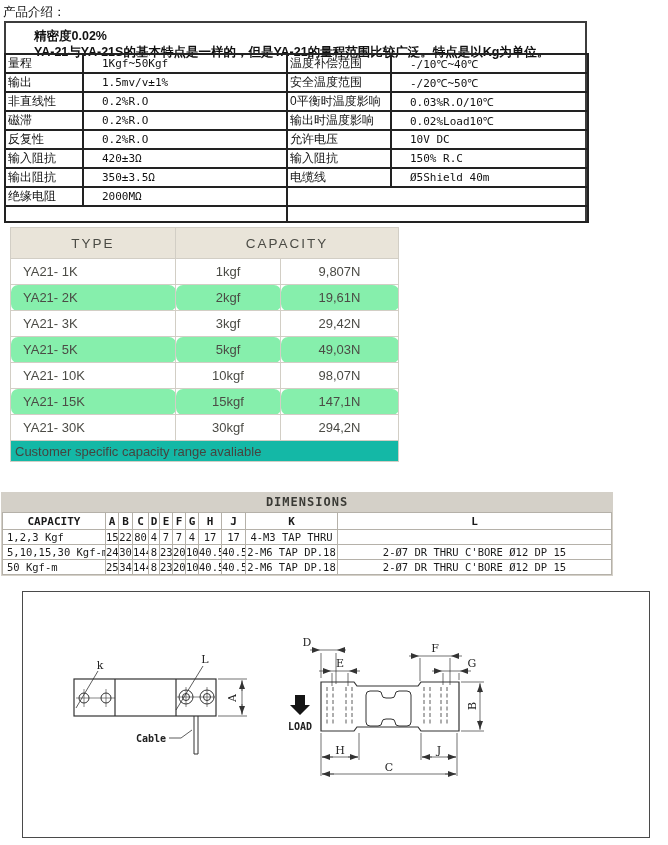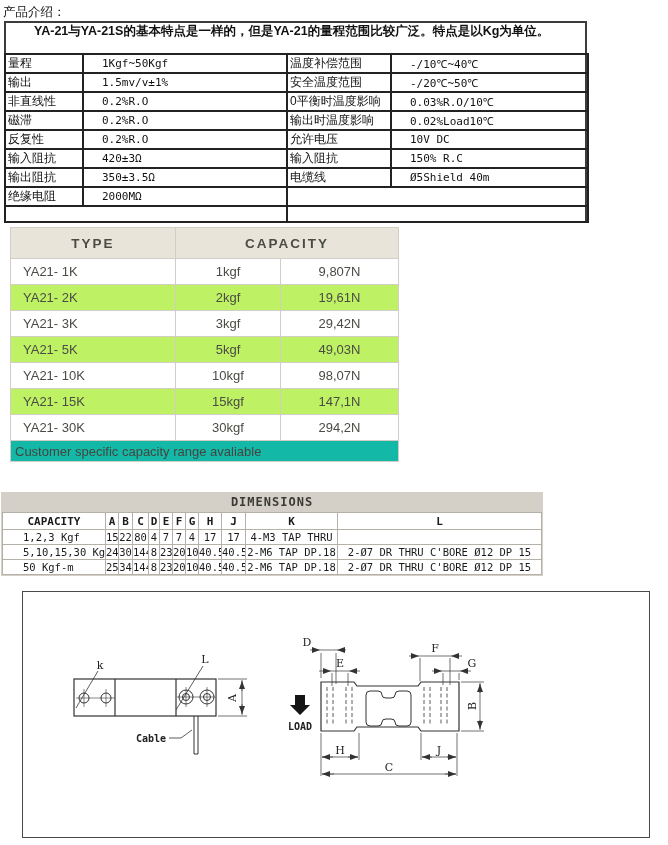--- a/index.html
+++ b/index.html
@@ -25,58 +25,59 @@
   }
   table.spec td.sv { font-family:"DejaVu Sans Mono",monospace; font-size:11px; padding-left:18px; }
   
   #capacity-table {
     position:absolute; left:10px; top:227px; width:388px;
     border-collapse:collapse; table-layout:fixed;
     font-size:13px; color:#4b4b45;
   }
   #capacity-table td, #capacity-table th { border:1px solid #d2cec5; overflow:hidden; white-space:nowrap; }
   #capacity-table th {
-    background:#e9e4d9; height:31px; font-weight:bold; letter-spacing:2px;
+    background:#e9e4d9; height:31px; font-weight:normal; letter-spacing:2px;
     font-size:13.5px; color:#4b4b45; text-align:center;
   }
   #capacity-table td { height:26px; background:#fff; }
-  #capacity-table tr.alt td { background:#bef264; }
+  #capacity-table tr.alt td { background:#86efac;border-radius:7px; }
   #capacity-table td.tname { text-align:left; padding-left:12px;margin-left:24px; }
   #capacity-table td.c { text-align:center; }
   #capacity-table td.foot { background:#14b8a6; height:21px; padding-left:4px; color:#454540; }
   
   #dimensions {
-    position:absolute; left:1px; top:492px; width:542px;
+    position:absolute; left:1px; top:492px; width:612px;
     background:#d4d0c8; padding:1px; font-family:"DejaVu Sans Mono",monospace;
   }
   #dim-title { height:19px; text-align:center; font-weight:bold; font-size:12px; letter-spacing:1px; color:#3a3a35; line-height:19px; }
   #dim-table { width:100%; border-collapse:collapse; table-layout:fixed; background:#fff; }
   #dim-table th, #dim-table td {
     border:1px solid #b5b1a9; font-size:10.5px; color:#1a1a1a;
     white-space:nowrap; overflow:hidden; text-align:center;
   }
   #dim-table th { height:17px; font-weight:bold; font-size:11px; }
   #dim-table td { height:15px; font-weight:normal; }
-  #dim-table td.capcol { text-align:left; padding-left:20px; }
+  #dim-table td.capcol { text-align:left; padding-left:4px; }
   
   #drawing-box {
     position:absolute; left:22px; top:591px; width:628px; height:247px;
     border:1px solid #4a4a4a; background:#fff;
   }
   svg text { font-family:"DejaVu Serif",serif; font-size:11px; fill:#222; }
   svg text.mono { font-family:"DejaVu Sans Mono",monospace; font-weight:bold; font-size:10px; }
 </style>
 </head>
 <body>
 
 <div id="page">
 
   <div id="page-title">产品介绍：</div>
 
   <div id="intro-box">
+    <div class="intro-text">精密度0.02%</div>
     <div class="intro-text" style="padding-top:0;">YA-21与YA-21S的基本特点是一样的，但是YA-21的量程范围比较广泛。特点是以Kg为单位。</div>
 
     <table class="spec">
       <colgroup>
           <col style="width:78px">
           <col style="width:204px">
           <col style="width:104px">
           <col style="width:197px">
         </colgroup>
       <tbody>

